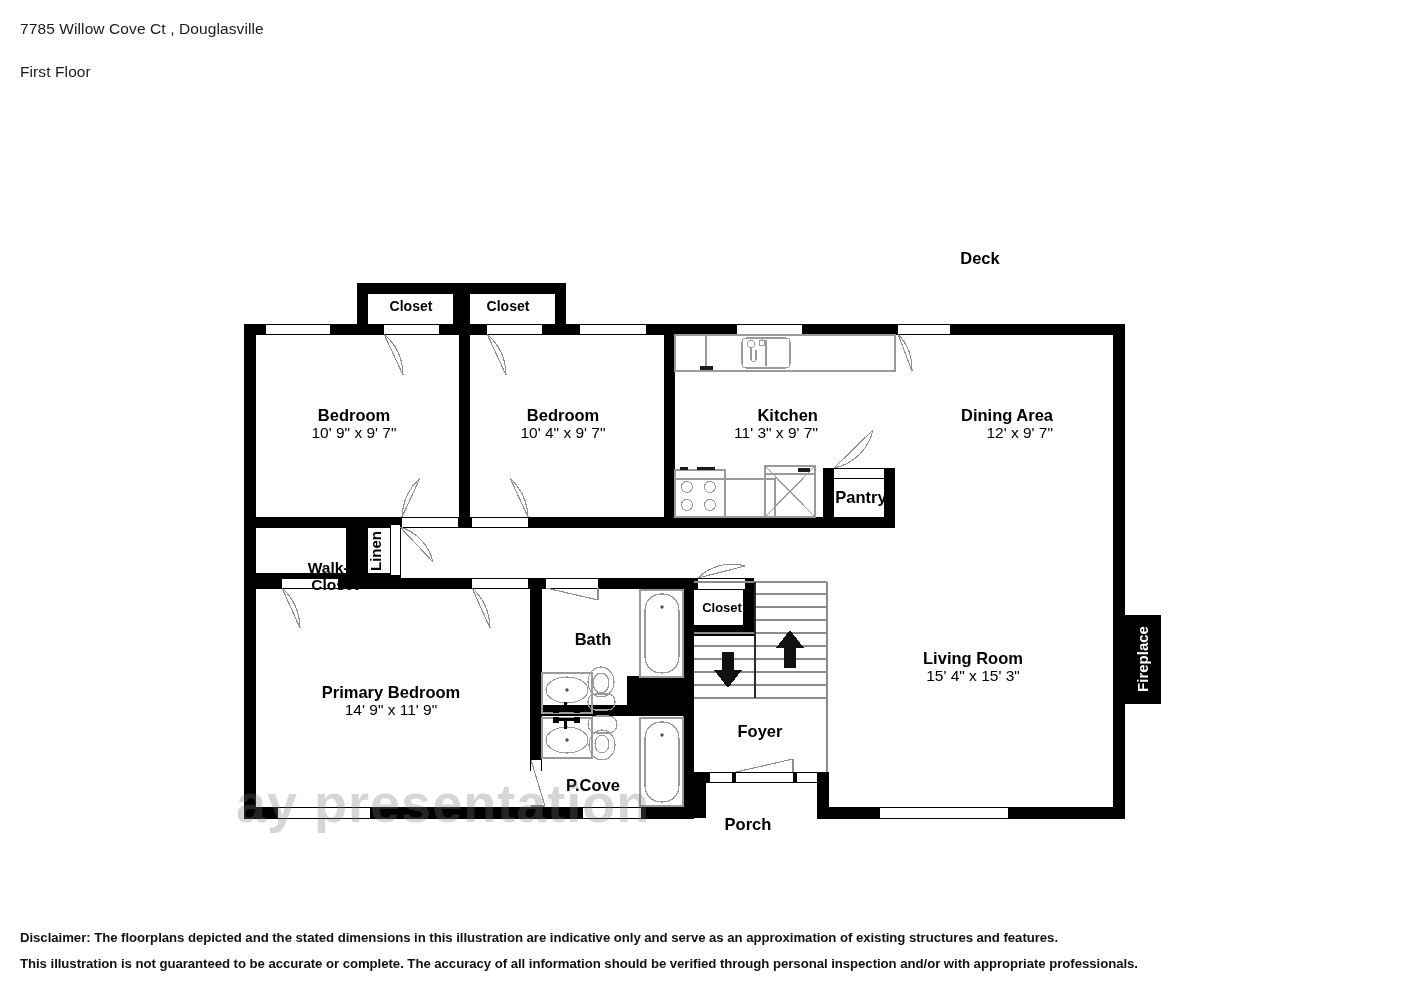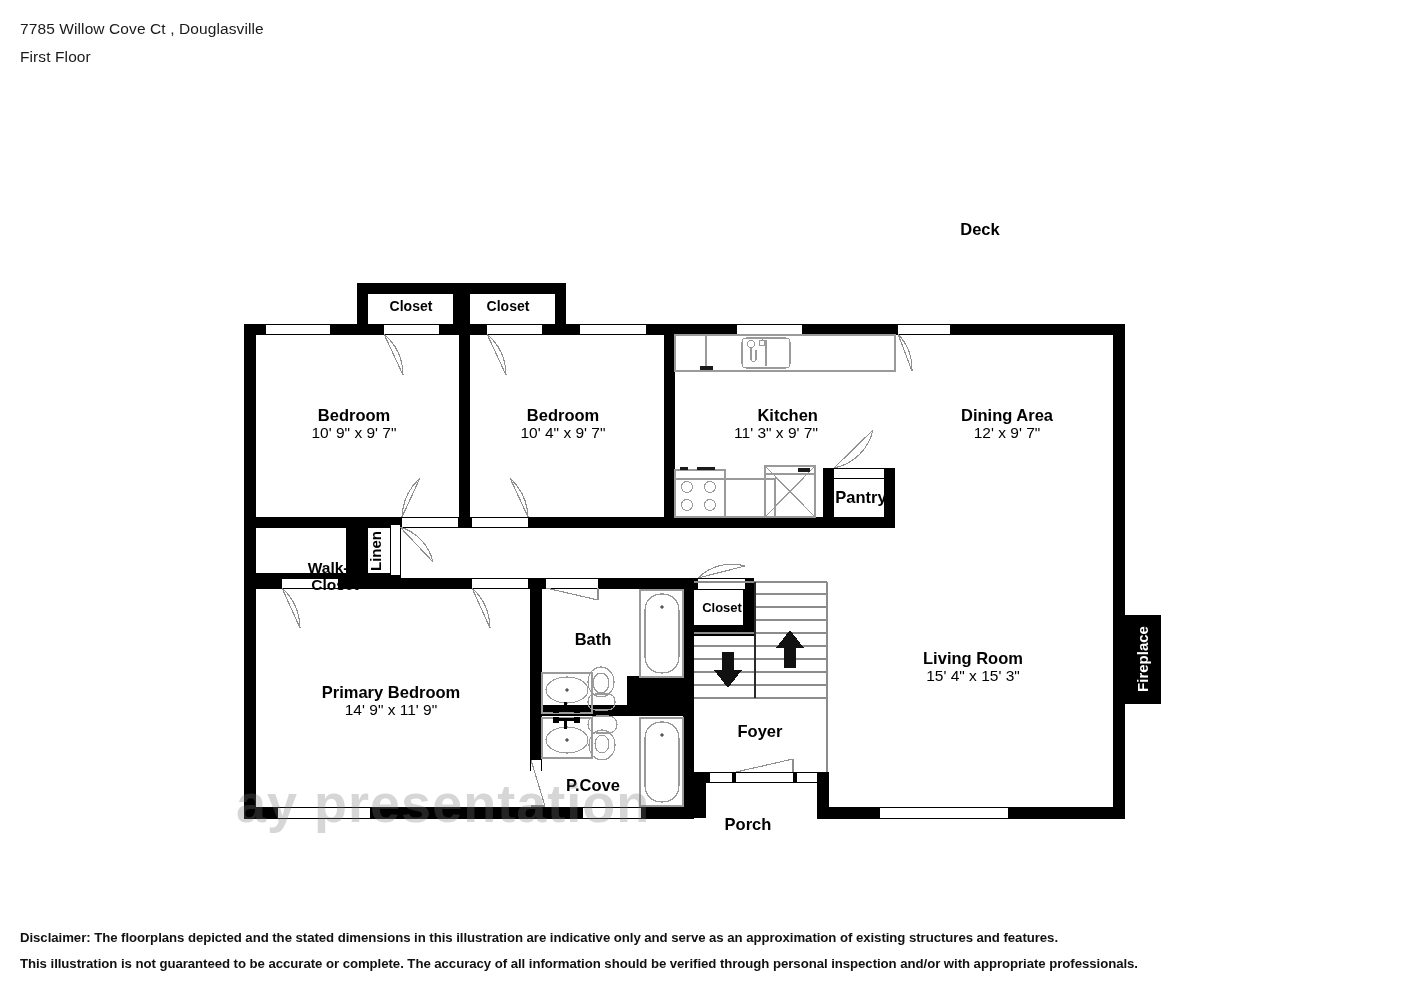--- a/index.html
+++ b/index.html
@@ -25,21 +25,21 @@
   .hdr {
     position: absolute;
     left: 20px;
     font-size: 15.5px;
     font-weight: 400;
     color: #1a1a1a;
     letter-spacing: 0.1px;
     white-space: nowrap;
   }
   #hdr-address { top: 20px; }
-  #hdr-floor   { top: 48px; text-align: center; }
+  #hdr-floor   { top: 63px; text-align: center; }
 
   .disc {
     position: absolute;
     left: 20px;
     font-size: 13.2px;
     font-weight: 700;
     color: #111;
     white-space: nowrap;
     letter-spacing: -0.05px;
   }
@@ -379,21 +379,21 @@
       <g fill="#111111">
 
         <polygon points="790,630 804,648 796,648 796,668 784,668 784,648 776,648"></polygon>
 
         <polygon points="728,688 742,670 734,670 734,652 722,652 722,670 714,670"></polygon>
       </g>
 
     </svg>
   </div>
 
-  <div class="roomlabel" id="room-deck" style="left:980px; top:229px;">
+  <div class="roomlabel" id="room-deck" style="left:980px; top:258px;">
     <span class="nm">Deck</span>
   </div>
 
   <div class="roomlabel small" id="room-closet-left" style="left:411px; top:307px;">
     <span class="nm">Closet</span>
   </div>
 
   <div class="roomlabel small" id="room-closet-right" style="left:508px; top:307px;">
     <span class="nm">Closet</span>
   </div>
@@ -406,21 +406,21 @@
   <div class="roomlabel" id="room-bedroom-2" style="left:563px; top:424px;">
     <span class="nm">Bedroom</span>
     <span class="dim">10' 4" x 9' 7"</span>
   </div>
 
   <div class="roomlabel" id="room-kitchen" style="left:776px; top:424px;text-align:right;">
     <span class="nm">Kitchen</span>
     <span class="dim">11' 3" x 9' 7"</span>
   </div>
 
-  <div class="roomlabel" id="room-dining" style="left:1007px; top:424px;">
+  <div class="roomlabel" id="room-dining" style="left:1007px; top:424px;text-align:right;">
     <span class="nm">Dining Area</span>
     <span class="dim">12' x 9' 7"</span>
   </div>
 
   <div class="roomlabel" id="room-pantry" style="left:861px; top:497px;">
     <span class="nm">Pantry</span>
   </div>
 
   <div class="roomlabel" id="room-walkin" style="left:303px; top:576px;margin-left:32px;">
     <span class="nm" style="font-size:15.5px;">Walk-In</span>

